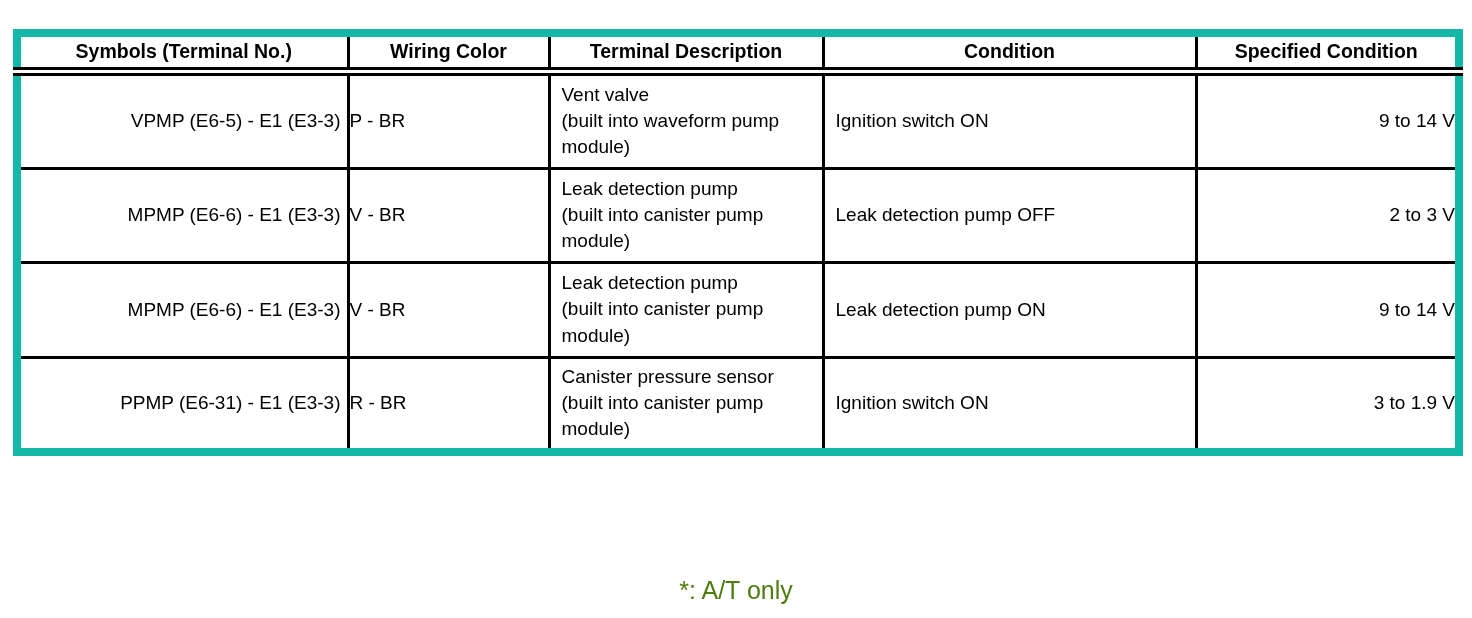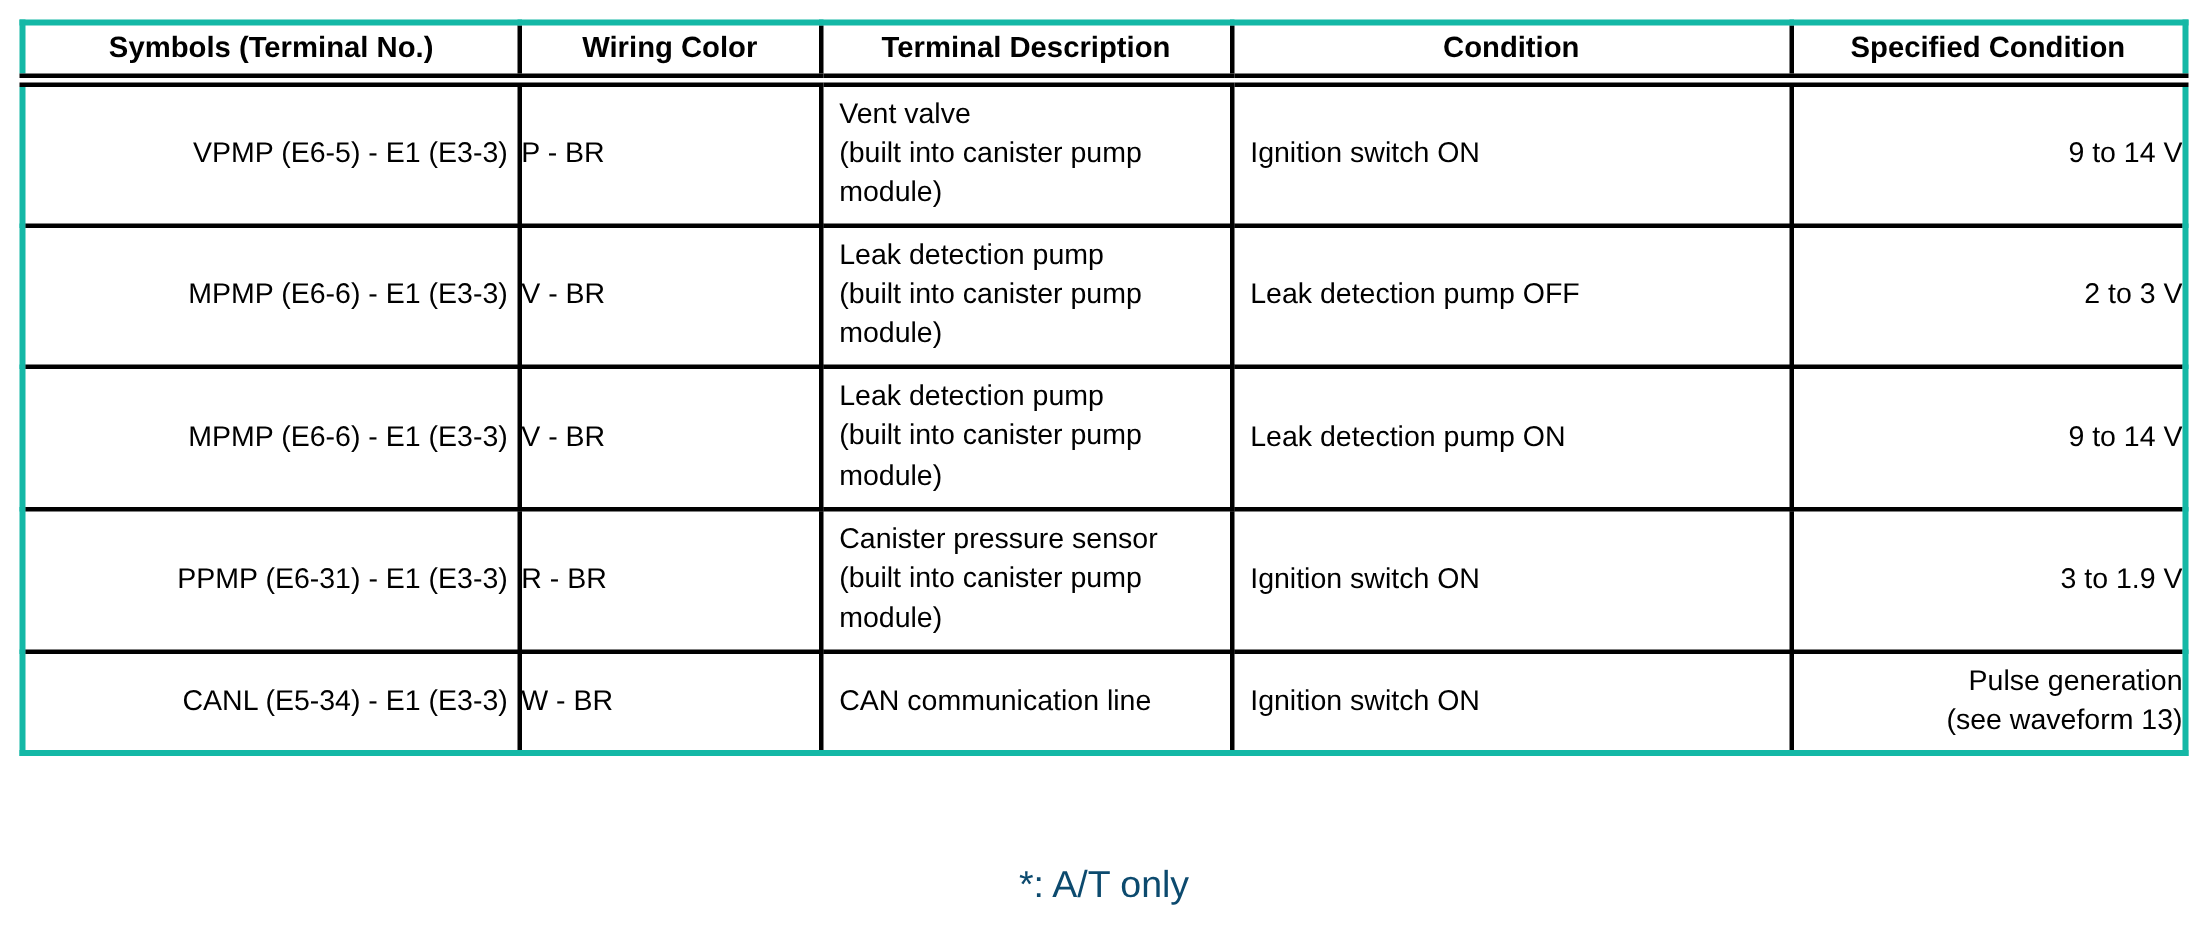--- a/index.html
+++ b/index.html
@@ -12,25 +12,25 @@
     width: 1472px;
     height: 618px;
     background: #ffffff;
     font-family: "Liberation Sans", sans-serif;
     color: #000000;
     overflow: hidden;
   }
   table.spec-table {
     position: absolute;
     left: 13px;
-    top: 13px;
+    top: 29px;
     width: 1446px;
     border-collapse: collapse;
     table-layout: fixed;
-    border: 4px solid #14b8a6;
+    border: 8px solid #14b8a6;
   }
   .spec-table th,
   .spec-table td {
     border: 3px solid #000000;
     font-size: 19px;
     vertical-align: middle;
     white-space: pre-line;
     padding: 0;
     overflow: hidden;
   }
@@ -74,21 +74,21 @@
     text-align: right;
     line-height: 1.35;
   }
   .footnote {
     position: absolute;
     left: 13px;
     top: 576px;
     width: 1446px;
     text-align: center;
     font-size: 25px;
-    color: #0c4a6e;
+    color: #4d7c0f;
   }
 </style>
 </head>
 <body>
 
 <div class="page">
 
   <table class="spec-table">
     <colgroup>
       <col class="c1">
@@ -104,21 +104,21 @@
         <th>Terminal Description</th>
         <th>Condition</th>
         <th>Specified Condition</th>
       </tr>
     </thead>
     <tbody>
       <tr>
         <td class="col-symbols">VPMP (E6-5) - E1 (E3-3)</td>
         <td class="col-wiring">P - BR</td>
         <td class="col-desc">Vent valve
-(built into canister pump module)</td>
+(built into waveform pump module)</td>
         <td class="col-cond">Ignition switch ON</td>
         <td class="col-spec">9 to 14 V</td>
       </tr>
       <tr>
         <td class="col-symbols">MPMP (E6-6) - E1 (E3-3)</td>
         <td class="col-wiring">V - BR</td>
         <td class="col-desc">Leak detection pump
 (built into canister pump module)</td>
         <td class="col-cond">Leak detection pump OFF</td>
         <td class="col-spec">2 to 3 V</td>
@@ -132,26 +132,18 @@
         <td class="col-spec">9 to 14 V</td>
       </tr>
       <tr>
         <td class="col-symbols">PPMP (E6-31) - E1 (E3-3)</td>
         <td class="col-wiring">R - BR</td>
         <td class="col-desc">Canister pressure sensor
 (built into canister pump module)</td>
         <td class="col-cond">Ignition switch ON</td>
         <td class="col-spec">3 to 1.9 V</td>
       </tr>
-      <tr>
-        <td class="col-symbols">CANL (E5-34) - E1 (E3-3)</td>
-        <td class="col-wiring">W - BR</td>
-        <td class="col-desc">CAN communication line</td>
-        <td class="col-cond">Ignition switch ON</td>
-        <td class="col-spec">Pulse generation
-(see waveform 13)</td>
-      </tr>
     </tbody>
   </table>
 
   <div class="footnote">*: A/T only</div>
 
 </div>
 
 </body></html>

